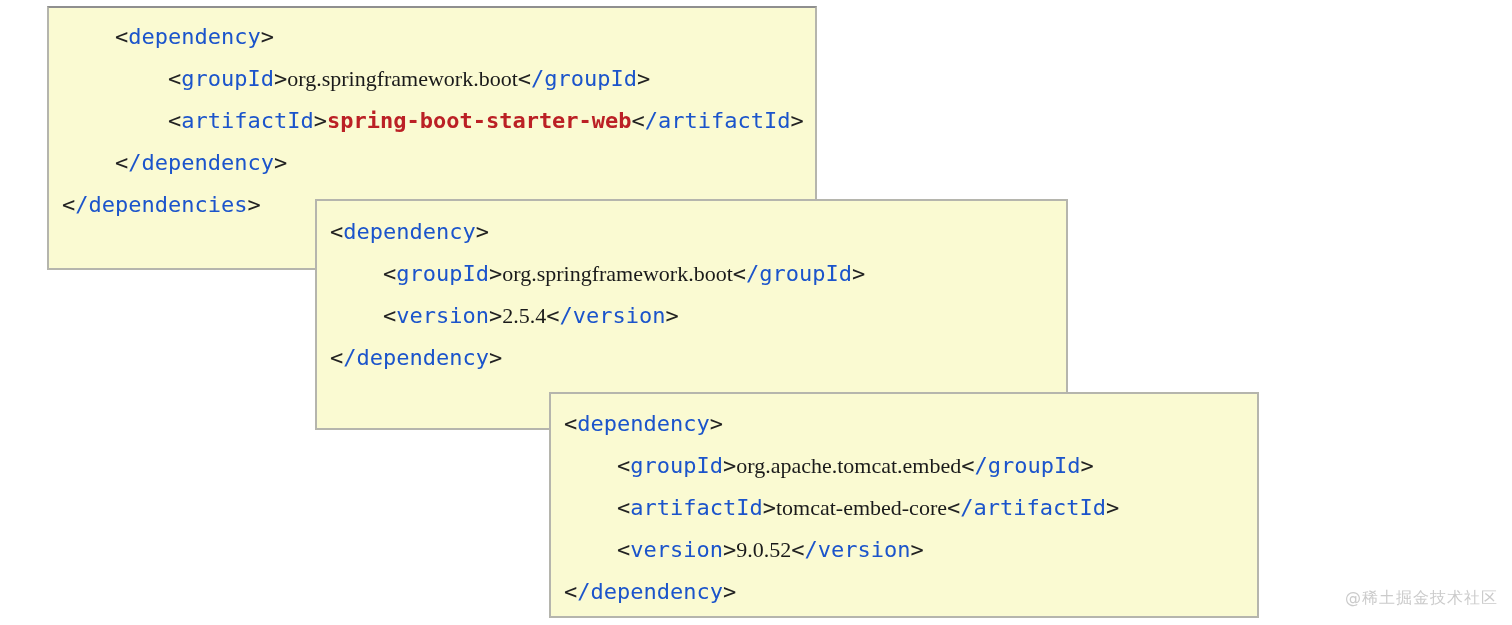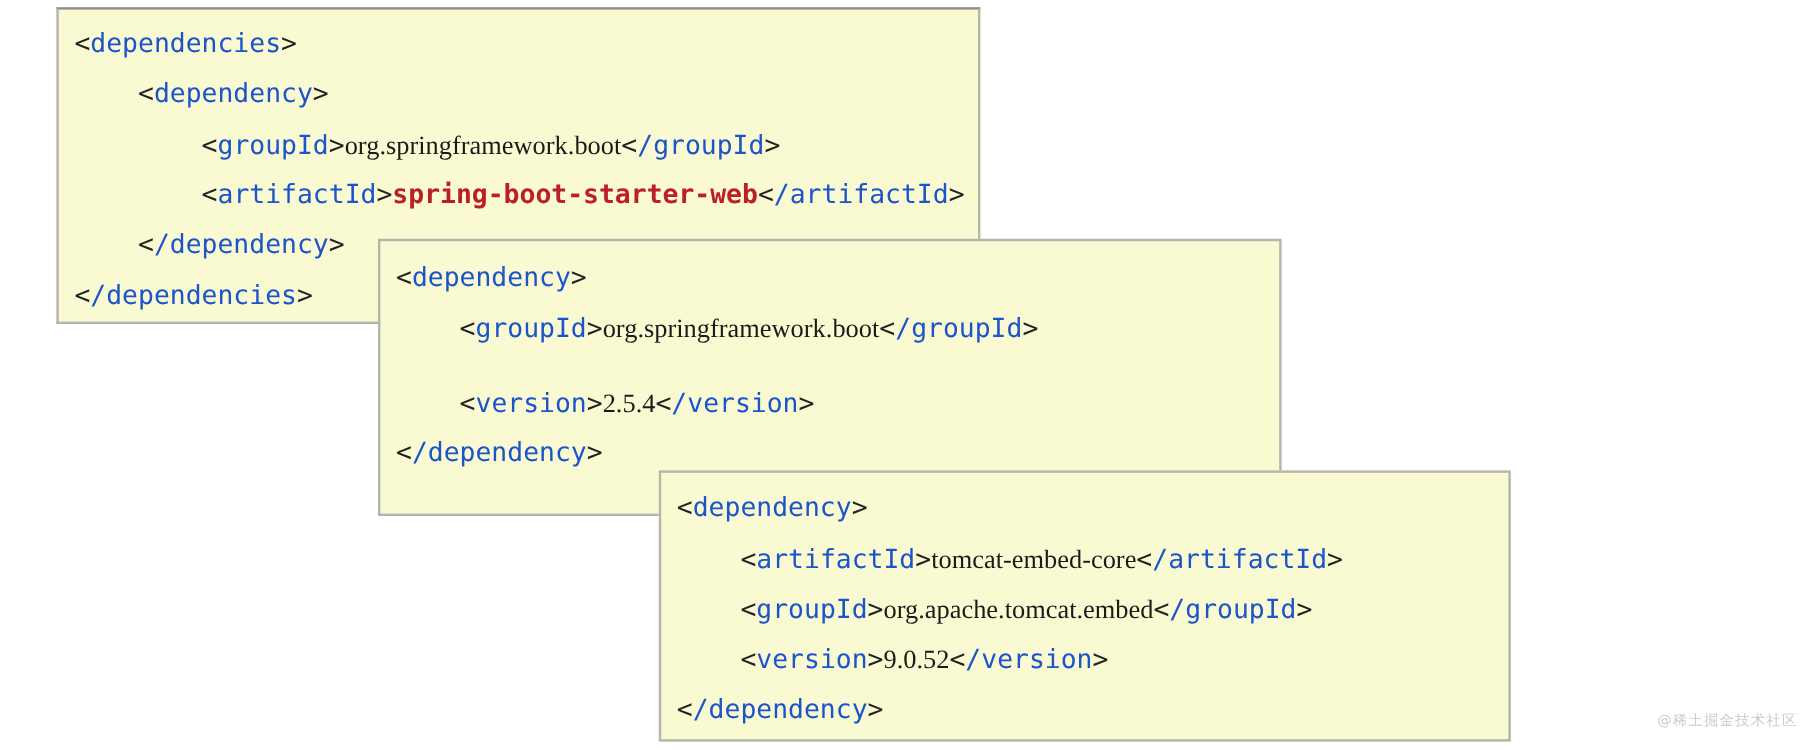--- a/index.html
+++ b/index.html
@@ -40,44 +40,43 @@
   .code-line { height: 42px; }
   .tok-br  { color: var(--bracket, #222222); }
   .tok-tag { color: var(--tag, #1b54cb); }
   .tok-tx  { color: var(--text, #1a1a1a); font-family: Liberation Serif, serif; }
   .tok-hl  { color: var(--highlight, #bb2025); font-weight: bold; }
   .watermark {
     position: absolute;
     right: 14px;
     bottom: 16px;
     font-family: "DejaVu Sans", "Liberation Sans", sans-serif;
-    font-size: 12px;
+    font-size: 16px;
     letter-spacing: 1px;
     color: var(--watermark, #cbcbcb);
   }
 </style>
 </head>
 <body>
 
 <div class="stage">
   <div class="code-box box1">
-      <div class="code-line" style="margin-left: 0px;"><span class="tok-br">&lt;</span><span class="tok-tag">dependencies</span><span class="tok-br">&gt;</span></div>
       <div class="code-line" style="margin-left: 53px;"><span class="tok-br">&lt;</span><span class="tok-tag">dependency</span><span class="tok-br">&gt;</span></div>
       <div class="code-line" style="margin-left: 106px;"><span class="tok-br">&lt;</span><span class="tok-tag">groupId</span><span class="tok-br">&gt;</span><span class="tok-tx">org.springframework.boot</span><span class="tok-br">&lt;</span><span class="tok-tag">/groupId</span><span class="tok-br">&gt;</span></div>
       <div class="code-line" style="margin-left: 106px; text-align: right;"><span class="tok-br">&lt;</span><span class="tok-tag">artifactId</span><span class="tok-br">&gt;</span><span class="tok-hl">spring-boot-starter-web</span><span class="tok-br">&lt;</span><span class="tok-tag">/artifactId</span><span class="tok-br">&gt;</span></div>
       <div class="code-line" style="margin-left: 53px;"><span class="tok-br">&lt;</span><span class="tok-tag">/dependency</span><span class="tok-br">&gt;</span></div>
       <div class="code-line" style="margin-left: 0px;"><span class="tok-br">&lt;</span><span class="tok-tag">/dependencies</span><span class="tok-br">&gt;</span></div>
     </div>
   <div class="code-box box2">
       <div class="code-line" style="margin-left: 0px;"><span class="tok-br">&lt;</span><span class="tok-tag">dependency</span><span class="tok-br">&gt;</span></div>
       <div class="code-line" style="margin-left: 53px;"><span class="tok-br">&lt;</span><span class="tok-tag">groupId</span><span class="tok-br">&gt;</span><span class="tok-tx">org.springframework.boot</span><span class="tok-br">&lt;</span><span class="tok-tag">/groupId</span><span class="tok-br">&gt;</span></div>
-      <div class="code-line" style="margin-left: 53px; margin-top: 20px;"><span class="tok-br">&lt;</span><span class="tok-tag">version</span><span class="tok-br">&gt;</span><span class="tok-tx">2.5.4</span><span class="tok-br">&lt;</span><span class="tok-tag">/version</span><span class="tok-br">&gt;</span></div>
+      <div class="code-line" style="margin-left: 53px;"><span class="tok-br">&lt;</span><span class="tok-tag">version</span><span class="tok-br">&gt;</span><span class="tok-tx">2.5.4</span><span class="tok-br">&lt;</span><span class="tok-tag">/version</span><span class="tok-br">&gt;</span></div>
       <div class="code-line" style="margin-left: 0px;"><span class="tok-br">&lt;</span><span class="tok-tag">/dependency</span><span class="tok-br">&gt;</span></div>
     </div>
   <div class="code-box box3">
       <div class="code-line" style="margin-left: 0px;"><span class="tok-br">&lt;</span><span class="tok-tag">dependency</span><span class="tok-br">&gt;</span></div>
+      <div class="code-line" style="margin-left: 53px;"><span class="tok-br">&lt;</span><span class="tok-tag">groupId</span><span class="tok-br">&gt;</span><span class="tok-tx">org.apache.tomcat.embed</span><span class="tok-br">&lt;</span><span class="tok-tag">/groupId</span><span class="tok-br">&gt;</span></div>
       <div class="code-line" style="margin-left: 53px;"><span class="tok-br">&lt;</span><span class="tok-tag">artifactId</span><span class="tok-br">&gt;</span><span class="tok-tx">tomcat-embed-core</span><span class="tok-br">&lt;</span><span class="tok-tag">/artifactId</span><span class="tok-br">&gt;</span></div>
-      <div class="code-line" style="margin-left: 53px;"><span class="tok-br">&lt;</span><span class="tok-tag">groupId</span><span class="tok-br">&gt;</span><span class="tok-tx">org.apache.tomcat.embed</span><span class="tok-br">&lt;</span><span class="tok-tag">/groupId</span><span class="tok-br">&gt;</span></div>
       <div class="code-line" style="margin-left: 53px;"><span class="tok-br">&lt;</span><span class="tok-tag">version</span><span class="tok-br">&gt;</span><span class="tok-tx">9.0.52</span><span class="tok-br">&lt;</span><span class="tok-tag">/version</span><span class="tok-br">&gt;</span></div>
       <div class="code-line" style="margin-left: 0px;"><span class="tok-br">&lt;</span><span class="tok-tag">/dependency</span><span class="tok-br">&gt;</span></div>
     </div>
   <div class="watermark">@稀土掘金技术社区</div>
 </div>
 
 </body></html>

